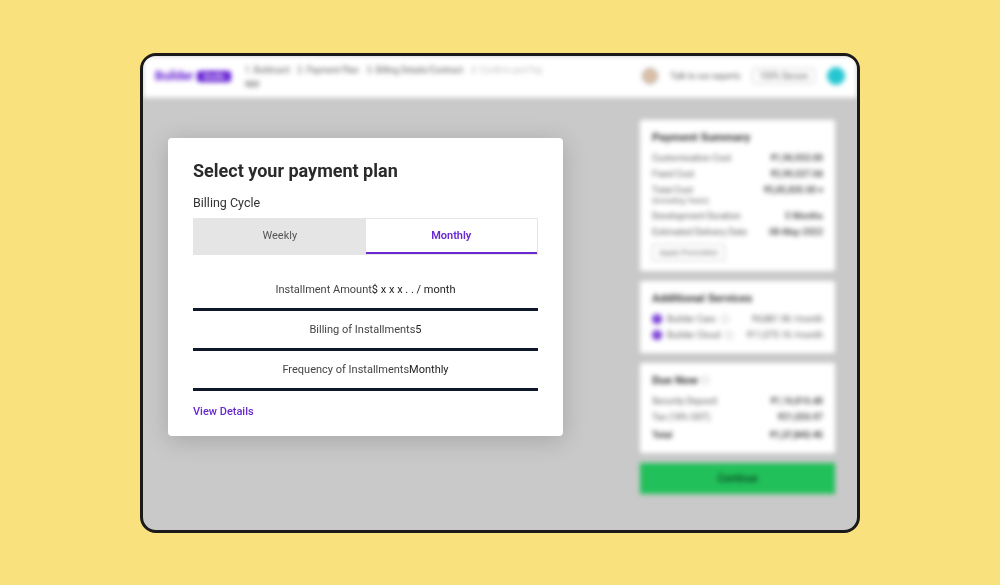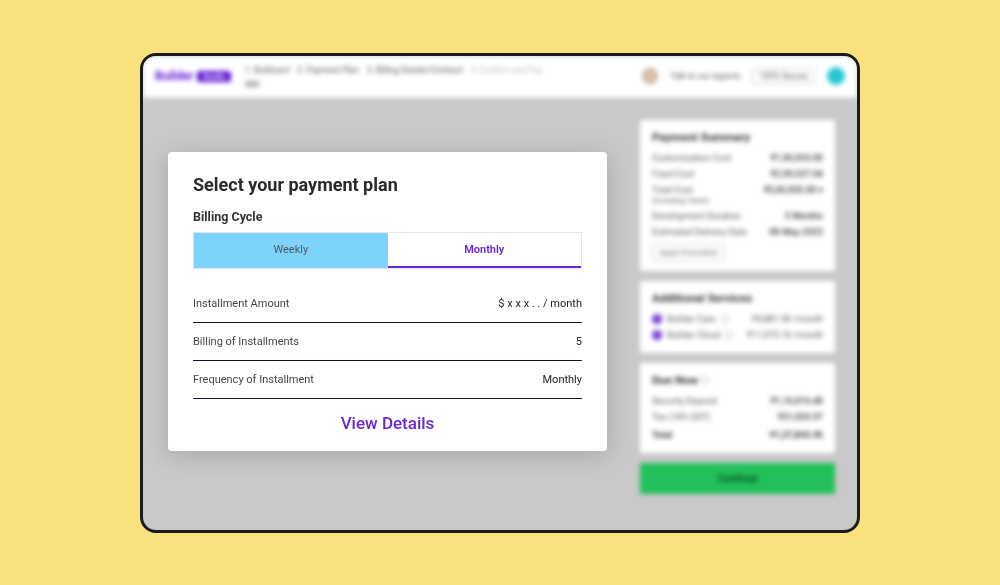--- a/index.html
+++ b/index.html
@@ -91,44 +91,43 @@
     padding: 10px 0;
     font-size: 10px;
     font-weight: 500;
   }
 
   
   .modal {
     position: absolute;
     left: 25px;
     top: 82px;
-    width: 439px;
+    width: 395px;
     background: #fff;
     border-radius: 4px;
     padding: 22px 25px 18px;
     box-shadow: 0 4px 24px rgba(0,0,0,0.18);
-    margin-top: 14px;
   }
   .modal h2{
     font-size: 18px; font-weight: 700; color: #2a2a2a; margin-bottom: 14px;
   }
-  .bc-label { font-size: 12.5px; font-weight: 700; color: #333; margin-bottom: 8px;}
+  .bc-label { font-size: 12.5px; font-weight: 400; color: #333; margin-bottom: 8px;}
   .tabs { display:flex; border:1px solid #e5e5e5; margin-bottom: 16px; font-size:11px;}
   .tab { flex:1; text-align:center; padding: 10px 0; cursor:pointer; color:#444;}
-  .tab.inactive { background:#7dd3fc; color:#555; }
+  .tab.inactive { background:#e5e5e5; color:#555; }
   .tab.active { color:#6a29d0; font-weight:600; border-bottom:2px solid #6a29d0;}
   .detail-row {
-    display:flex; justify-content:space-between;
+    display:flex; justify-content:center;
     font-size: 11px; color:#444;
     padding: 12px 0;
-    border-bottom:1px solid #0f172a;
+    border-bottom:3px solid #0f172a;
   }
   .detail-row .dv { color:#222; font-weight:400;}
   .view-details {
-    text-align:center; font-size:17px; color:#6a29d0; font-weight:500;
+    text-align:left; font-size:11px; color:#6a29d0; font-weight:500;
     padding-top: 14px;
   }
 </style>
 </head>
 <body>
 
 <div class="device">
 
   <div class="blur">
 
@@ -236,19 +235,19 @@
     </div>
     <div class="detail-row">
       <span>Installment Amount</span>
       <span class="dv">$ x x x . . / month</span>
     </div>
     <div class="detail-row">
       <span>Billing of Installments</span>
       <span class="dv">5</span>
     </div>
     <div class="detail-row">
-      <span>Frequency of Installment</span>
+      <span>Frequency of Installments</span>
       <span class="dv">Monthly</span>
     </div>
     <div class="view-details">View Details</div>
   </div>
 
 </div>
 
 </body></html>

